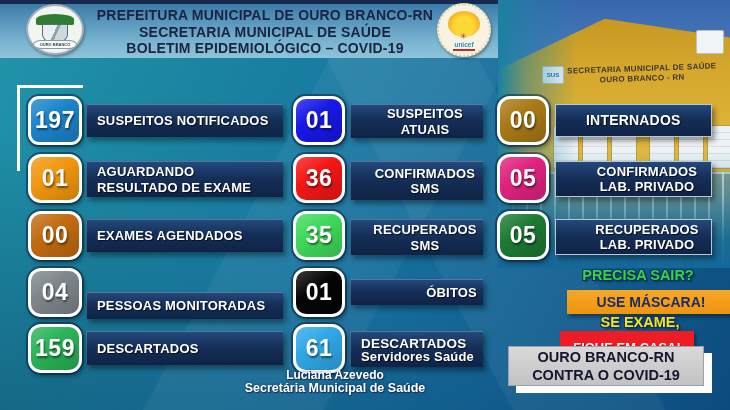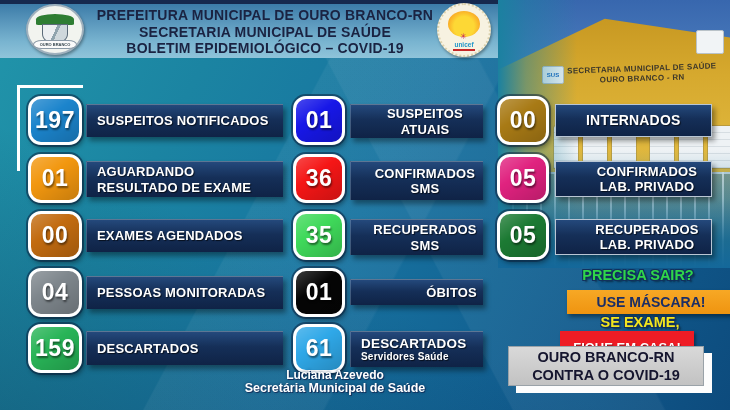--- a/index.html
+++ b/index.html
@@ -63,21 +63,21 @@
     box-shadow:0 0 0 2px rgba(10,30,60,.5),2px 3px 5px rgba(0,0,0,.4);}
   
   .bar{background:linear-gradient(180deg,#24497c 0%,#152f58 45%,#0f2346 100%);
     border-top:1px solid rgba(170,200,225,.5);border-left:1px solid rgba(170,200,225,.3);
     box-shadow:3px 4px 5px rgba(0,0,0,.38);color:#fff;font-weight:bold;font-size:13px;
     line-height:15.5px;display:flex;flex-direction:column;justify-content:center;
     text-shadow:1px 1px 1px rgba(0,0,0,.65);letter-spacing:.2px;}
   .bar.left{align-items:flex-start;padding-left:10px;padding-right:4px;}
   .bar.center{align-items:flex-end;text-align:center;padding:0 6px;}
   .bar.bordered{border:1px solid #b9c6d4;padding-left:30px;}
-  .bar .sub{position:static;font-size:10px;line-height:12px;}
+  .bar .sub{position:static;font-size:13px;line-height:12px;}
   
   .msg-outline{font-weight:bold;text-align:center;
     text-shadow:1px 1px 0 #12305c,-1px -1px 0 #12305c,1px -1px 0 #12305c,-1px 1px 0 #12305c,2px 2px 2px rgba(0,0,0,.5);}
   .precisa{left:558px;top:267px;width:160px;font-size:14.5px;}
   .mascara-bar{left:567px;top:290px;width:168px;height:24px;background:linear-gradient(180deg,#f7a825,#ef9410);
     display:flex;align-items:center;justify-content:center;color:#1b2e66;font-weight:bold;font-size:14px;
     box-shadow:2px 3px 4px rgba(0,0,0,.4);}
   .sepuder{left:570px;top:314px;width:140px;font-size:14.5px;}
   .fique-bar{left:560px;top:331px;width:134px;height:33px;background:#ee1c25;
     display:flex;align-items:center;justify-content:center;color:#fff;font-weight:bold;font-size:13px;
@@ -134,37 +134,37 @@
 
   <div class="seal">
     <div class="sun"></div>
     <div class="mark">✳</div>
     <div class="unicef-label">unicef</div>
     <div class="ubar"></div>
   </div>
 
   <div class="bracket"></div>
 
-  <div class="numbox" style="left: 28px; top: 96px; background-color: rgb(27, 132, 204);">197</div>
+  <div class="numbox" style="left: 28px; top: 96px; background-color: rgb(27, 132, 204); border-radius: 11px;">197</div>
   <div class="bar left" style="left:86px;top:104px;width:197px;height:33px">
       <span style="position:static">SUSPEITOS NOTIFICADOS</span>
     </div>
 
   <div class="numbox" style="left: 28px; top: 154px; background-color: rgb(242, 151, 15);">01</div>
   <div class="bar left" style="left:86px;top:161px;width:197px;height:36px">
       <span style="position:static;width:172px">AGUARDANDO RESULTADO DE EXAME</span>
     </div>
 
   <div class="numbox" style="left: 28px; top: 211px; background-color: rgb(194, 107, 16);">00</div>
   <div class="bar left" style="left:86px;top:219px;width:197px;height:33px">
       <span style="position:static">EXAMES AGENDADOS</span>
     </div>
 
   <div class="numbox" style="left: 28px; top: 268px; background-color: rgb(126, 134, 140);">04</div>
-  <div class="bar left" style="left:86px;top:276px;width:197px;height:33px">
+  <div class="bar left" style="left:86px;top:292px;width:197px;height:27px">
       <span style="position:static">PESSOAS MONITORADAS</span>
     </div>
 
   <div class="numbox" style="left: 28px; top: 324px; background-color: rgb(40, 180, 87);">159</div>
   <div class="bar left" style="left:86px;top:331px;width:197px;height:34px">
       <span style="position:static">DESCARTADOS</span>
     </div>
 
   <div class="numbox" style="left: 293px; top: 96px; width: 52px; background-color: rgb(23, 23, 232);">01</div>
   <div class="bar center" style="left:350px;top:104px;width:133px;height:34px">

